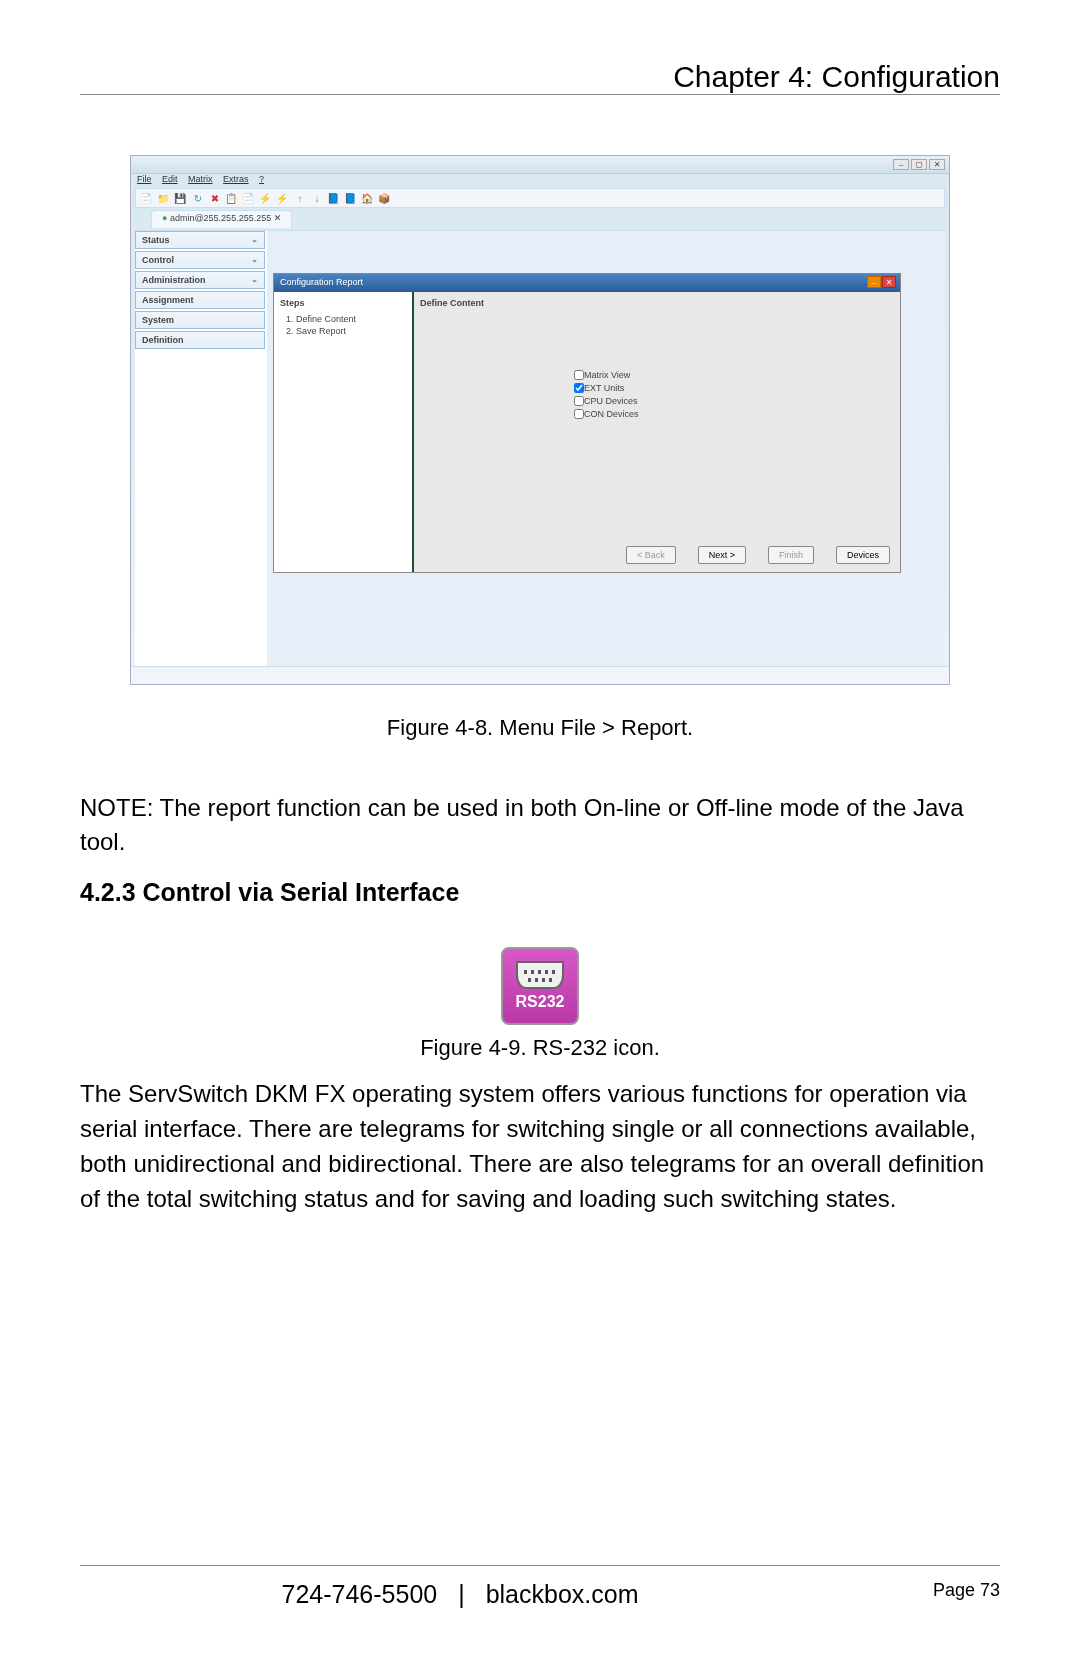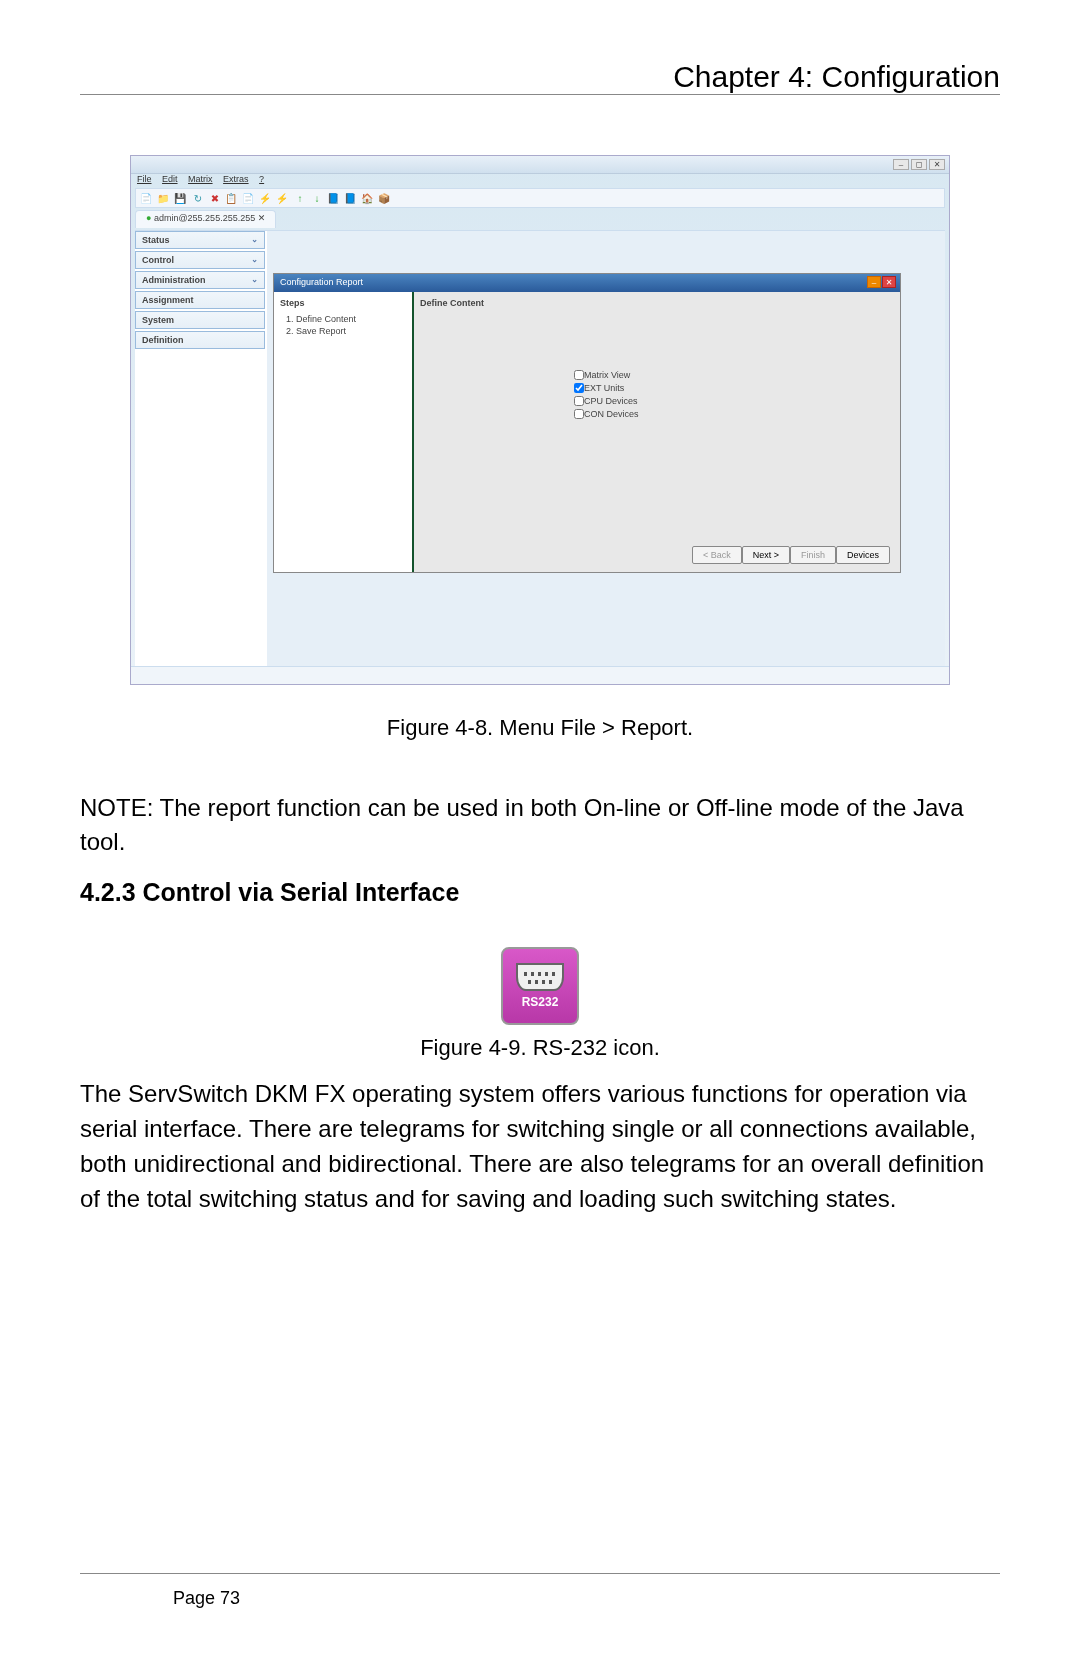--- a/index.html
+++ b/index.html
@@ -46,21 +46,21 @@
   }
   .ss-menubar span { margin-right: 8px; text-decoration: underline; }
   .ss-toolbar {
     position: absolute; top: 32px; left: 4px; right: 4px; height: 20px;
     background: #f2f6fb; border: 1px solid #cde;
     display: flex; align-items: center; gap: 3px; padding: 0 4px;
   }
   .ss-toolbar .tb { width: 14px; height: 14px; border: 1px solid transparent;
     display:flex; align-items:center; justify-content:center; font-size:10px;}
   .ss-tabbar {
-    position: absolute; top: 54px; left: 4px; right: 4px; height: 18px;
+    position: absolute; top: 54px; left: 20px; right: 4px; height: 18px;
   }
   .ss-tab {
     display: inline-block; height: 18px; background: #f4f8fc; border: 1px solid #cde;
     border-bottom: none; padding: 2px 10px; font-size: 9px; border-radius: 4px 4px 0 0;
   }
   .ss-body {
     position: absolute; top: 74px; left: 4px; right: 4px; bottom: 4px;
     background: #fff; border-top: 1px solid #cde;
   }
   .ss-sidebar {
@@ -103,21 +103,21 @@
     flex: 1; background: #e8e8e8; position: relative; padding: 6px;
   }
   .ss-content h4 { font-size: 9px; font-weight: bold; margin-bottom: 6px;}
   .ss-checks {
     position: absolute; top: 78px; left: 160px;
     font-size: 9px;
   }
   .ss-checks label { display:flex; margin-bottom: 3px;}
   .ss-checks input { width: 10px; height: 10px;}
   .ss-dialog-btns {
-    position: absolute; bottom: 8px; right: 10px; display: flex; gap: 0;
+    position: absolute; bottom: 8px; right: 10px; display: flex; gap: 22px;
   }
   .ss-dialog-btns button {
     font-size: 9px; padding: 3px 10px; background: #f4f4f4; border: 1px solid #888;
     border-radius: 2px;
   }
   .ss-dialog-btns button:disabled { color: #999; }
   .ss-statusbar {
     position: absolute; bottom: 0; left: 0; right: 0; height: 18px;
     background: #f0f5fa; border-top: 1px solid #cde;
   }
@@ -144,21 +144,21 @@
     position: relative;
   }
   .rs232-port::before {
     content: ""; position: absolute; top: 7px; left: 6px; right: 6px; height: 4px;
     background: repeating-linear-gradient(90deg,#555 0 3px, transparent 3px 7px);
   }
   .rs232-port::after {
     content: ""; position: absolute; top: 15px; left: 10px; right: 10px; height: 4px;
     background: repeating-linear-gradient(90deg,#555 0 3px, transparent 3px 7px);
   }
-  .rs232-label { color: #fff; font-size: 12px; font-weight: bold; text-align: center; }
+  .rs232-label { color: #fff; font-size: 16px; font-weight: bold; text-align: center; }
   .body-text {
     font-size: 24px; line-height: 1.45; margin-top: 10px;
   }
   .footer {
     position: absolute; bottom: 60px; left: 80px; right: 80px;
     border-top: 1px solid #888; padding-top: 14px;
     display: flex; font-size: 25px;
   }
   .footer-center { flex: 1; text-align: center;}
   .footer-right { width: 160px; text-align: right; font-size: 18px;}
@@ -294,14 +294,19 @@
 <div class="rs232-icon">
   <div class="rs232-port"></div>
   <div class="rs232-label">RS232</div>
 </div>
 
 <div class="fig-caption" style="margin:6px 0 16px 0">Figure 4-9. RS-232 icon.</div>
 
 <p class="body-text">The ServSwitch DKM FX operating system offers various functions for operation via serial interface. There are telegrams for switching single or all connections available, both unidirectional and bidirectional. There are also telegrams for an overall definition of the total switching status and for saving and loading such switching states.</p>
 
 <div class="footer">
+  <div class="footer-center">
+    <span>724-746-5500</span>
+    <span class="sep">|</span>
+    <span>blackbox.com</span>
+  </div>
   <div class="footer-right">Page 73</div>
 </div>
 
 </body></html>

